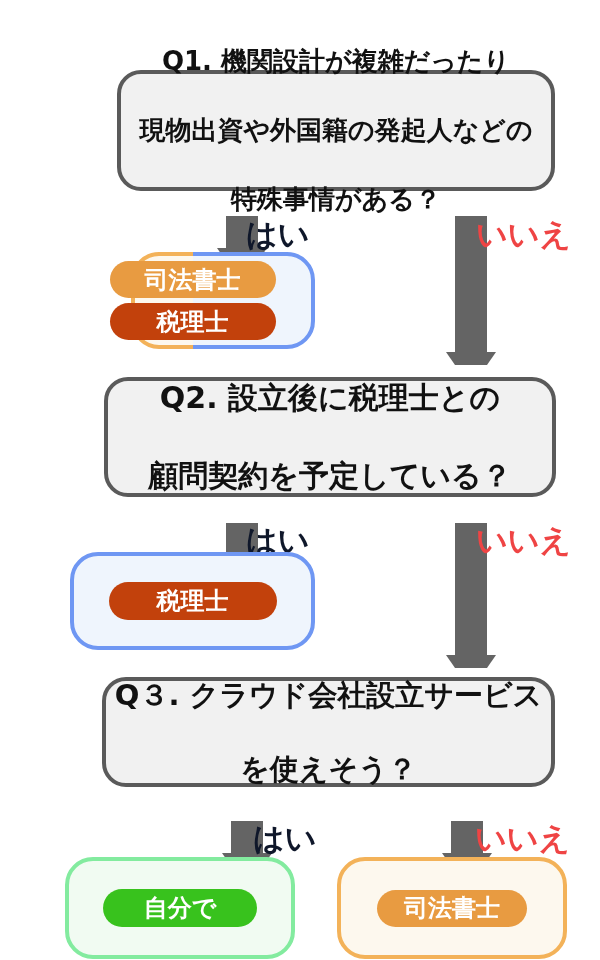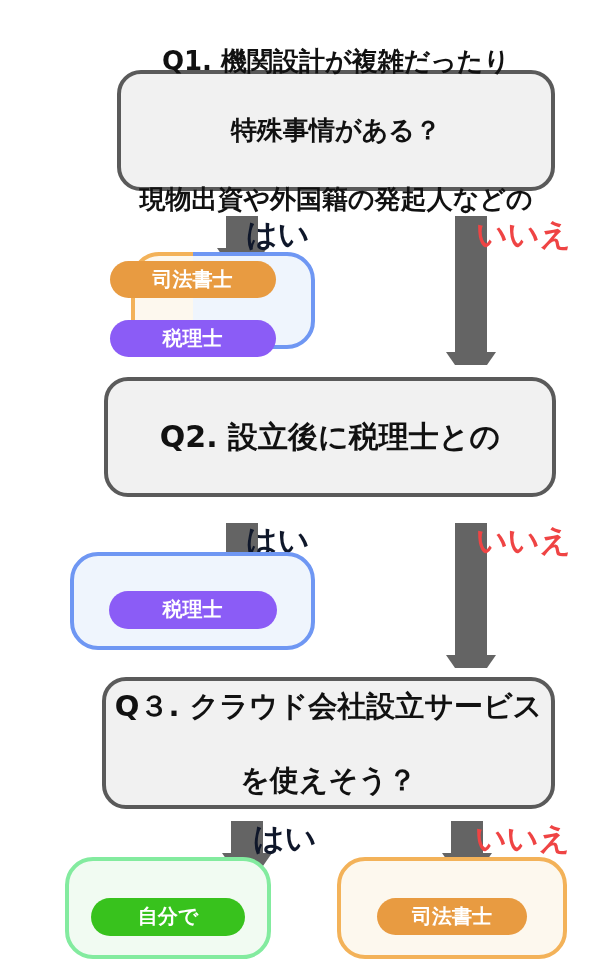--- a/index.html
+++ b/index.html
@@ -25,21 +25,21 @@
     display: flex;
     flex-direction: column;
     align-items: center;
     justify-content: center;
     text-align: center;
     color: #111111;
   }
   .qbox .qline { white-space: nowrap; }
   #q1 { left: 85px;  top: 38px;  width: 438px; height: 121px; font-size: 26px; line-height: 37px; }
   #q2 { left: 72px;  top: 345px; width: 452px; height: 120px; font-size: 30px; line-height: 46px; }
-  #q3 { left: 70px;  top: 645px; width: 453px; height: 132px; font-size: 29px; line-height: 42px; }
+  #q3 { left: 70px;  top: 645px; width: 453px; height: 110px; font-size: 29px; line-height: 42px; }
 
   
   .arrow { position: absolute; display: flex; flex-direction: column; align-items: center; }
   .arrow .stem { width: 5px; background: #646464; }
   .arrow .head {
     width: 0; height: 0;
     border-left: 9px solid transparent;
     border-right: 9px solid transparent;
     border-top: 13px solid #646464;
   }
@@ -58,66 +58,65 @@
     align-items: center;
     justify-content: center;
     gap: 6px;
   }
   .rbox.blue   { border-color: #6f97f3; background: #eff5fd; }
   .rbox.green  { border-color: #83eb9f; background: #f1fbf2; }
   .rbox.orange { border-color: #f3b259; background: #fdf8ee; }
 
   #result-q1 { left: 38px; top: 220px; width: 245px; height: 97px; border: none; background: transparent; }
   #result-q2 { left: 38px; top: 520px; width: 245px; height: 98px; }
-  #result-q3-yes { left: 33px;  top: 825px; width: 206px; height: 102px; }
+  #result-q3-yes { left: 33px;  top: 825px; width: 230px; height: 102px; }
   #result-q3-no  { left: 305px; top: 825px; width: 230px; height: 102px; }
 
   
   .half { position: absolute; top: 0; bottom: 0; width: 50%; overflow: hidden; }
   .half.right { left: 50%; }
   .half .rect {
     position: absolute; top: 0; height: 100%; width: 200%;
     border-radius: 28px; border: 4px solid;
   }
   .half.left  .rect { left: 0;     border-color: #f3b259; background: #fdf8ee; }
   .half.right .rect { left: -100%; border-color: #6f97f3; background: #eff5fd; }
   .pill-stack {
     position: relative; z-index: 1;
     display: flex; flex-direction: column; align-items: center; justify-content: center;
     gap: 5px; width: 100%; height: 100%;
   }
 
   
   .pill {
     color: #ffffff;
-    font-size: 20px;
+    font-size: 24px;
     border-radius: 20px;
     display: flex;
     align-items: center;
     justify-content: center;
     white-space: nowrap;
-    margin-top: 17px;
   }
   .pill.orange { background: #e89b41; }
-  .pill.blue   { background: #8b5cf6; }
+  .pill.blue   { background: #c2410c; }
   .pill.green  { background: #38c21d; }
   .pill.w166 { width: 166px; height: 37px; }
   .pill.w168 { width: 168px; height: 38px; }
   .pill.w154 { width: 154px; height: 38px; }
   .pill.w150 { width: 150px; height: 37px; }
 </style>
 </head>
 <body>
 
 <div class="canvas">
 
   <div class="qbox" id="q1">
     <div class="qline">Q1. 機関設計が複雑だったり</div>
+    <div class="qline">現物出資や外国籍の発起人などの</div>
     <div class="qline">特殊事情がある？</div>
-    <div class="qline">現物出資や外国籍の発起人などの</div>
   </div>
 
   <div class="arrow" style="left:169px; top:168px;">
     <div class="stem" style="height:28px;"></div>
     <div class="head"></div>
   </div>
   <div class="ans yes" style="left:198px; top:166px;">はい</div>
 
   <div class="arrow" style="left:398px; top:168px;">
     <div class="stem" style="height:136px;"></div>
@@ -133,20 +132,21 @@
         <div class="rect"></div>
       </div>
     <div class="pill-stack">
       <div class="pill orange w166">司法書士</div>
       <div class="pill blue w166">税理士</div>
     </div>
   </div>
 
   <div class="qbox" id="q2">
     <div class="qline">Q2. 設立後に税理士との</div>
+    <div class="qline">顧問契約を予定している？</div>
   </div>
 
   <div class="arrow" style="left:169px; top:475px;">
     <div class="stem" style="height:26px;"></div>
     <div class="head"></div>
   </div>
   <div class="ans yes" style="left:198px; top:472px;">はい</div>
 
   <div class="arrow" style="left:398px; top:475px;">
     <div class="stem" style="height:132px;"></div>

